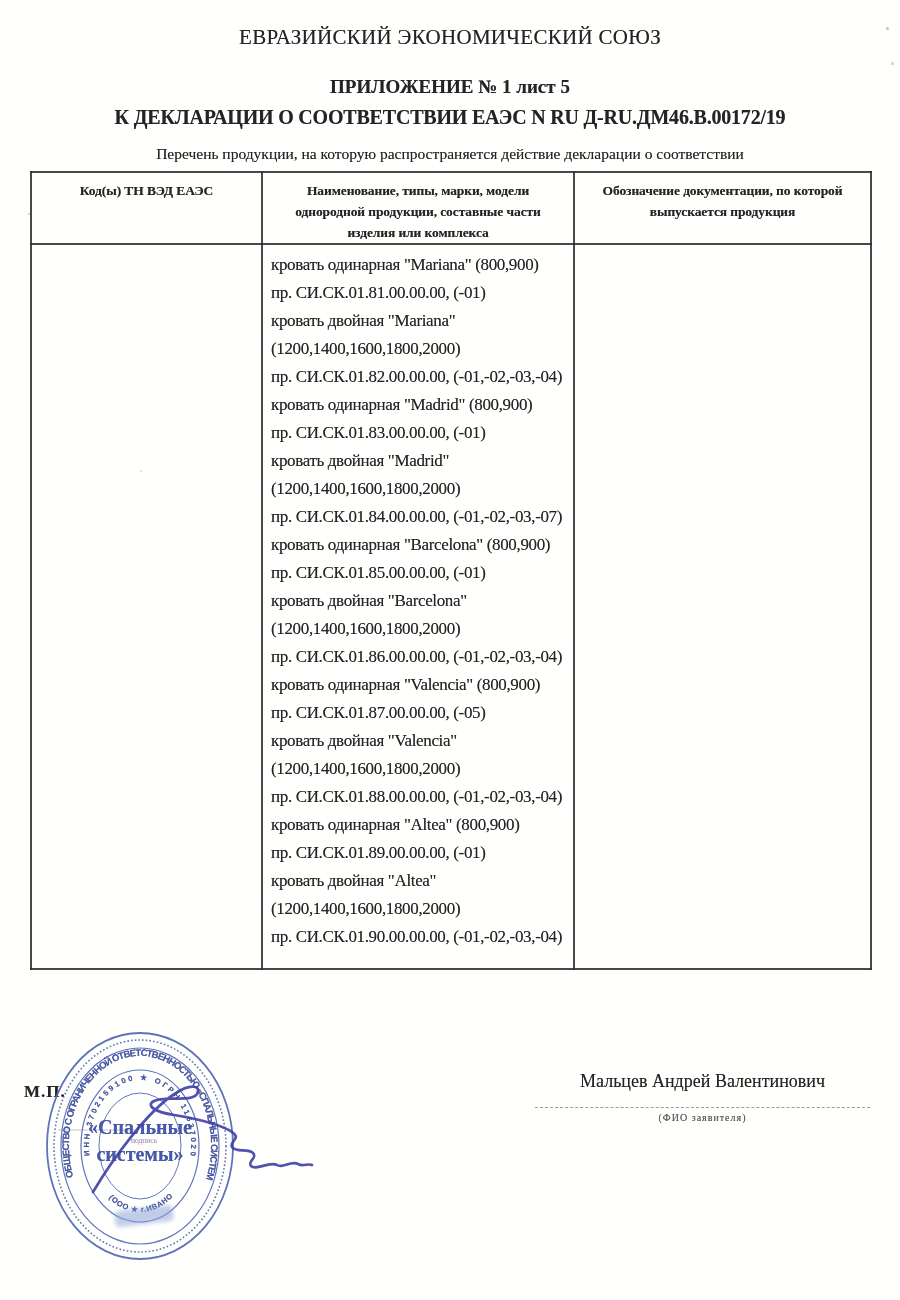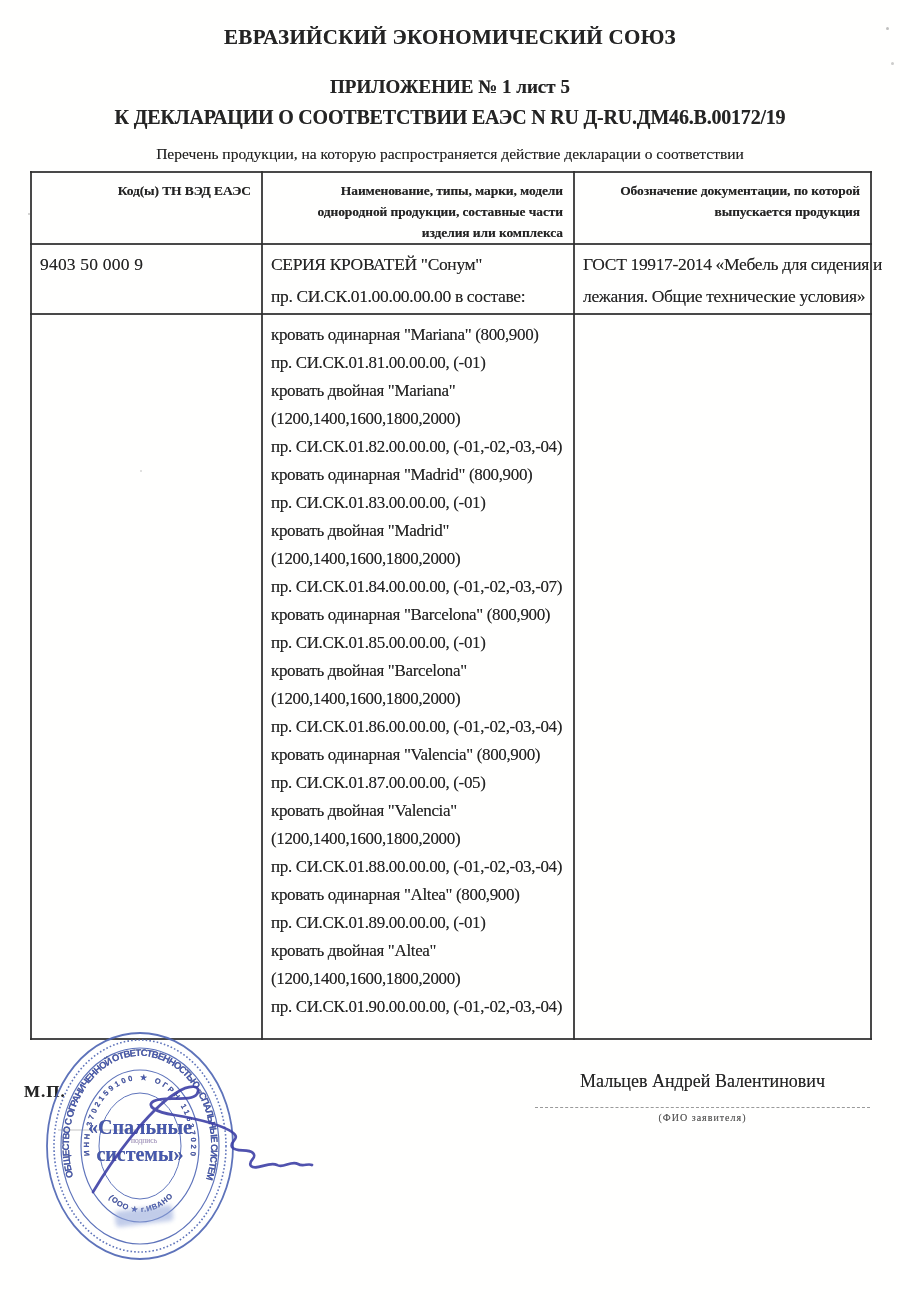--- a/index.html
+++ b/index.html
@@ -5,37 +5,37 @@
   * { margin:0; padding:0; box-sizing:border-box; }
   html,body { background:#ffffff; }
   .page {
     position:relative; width:900px; height:1300px; margin:0 auto;
     background:#fffffe; overflow:hidden;
     font-family:"Liberation Serif", serif; color:#242424;
     text-shadow:0 0 0.6px rgba(40,40,40,0.5);
   }
   
   .doc-header { padding-top:24px; text-align:center; }
-  .title-union { font-size:21px; font-weight:bold; line-height:26px; letter-spacing:0.3px; }
+  .title-union { font-size:21px; font-weight:normal; line-height:26px; letter-spacing:0.3px; }
   .title-annex { font-size:19px; font-weight:bold; line-height:25px; margin-top:24px; }
   .title-declaration { font-size:20px; font-weight:bold; line-height:28px; margin-top:4px; letter-spacing:-0.2px; }
   .table-caption { margin-top:13px; text-align:center; font-size:15.5px; line-height:20px; }
   
   table.products {
     margin:7px 0 0 30px; width:840px; table-layout:fixed; border-collapse:collapse;
   }
   table.products col.c1 { width:231px; }
   table.products col.c2 { width:312px; }
   table.products col.c3 { width:297px; }
   table.products th, table.products td {
     border:2px solid rgba(48,48,48,0.88); vertical-align:top;
   }
   table.products thead th {
     height:72px; font-size:13.5px; font-weight:bold; line-height:21px;
-    padding:7px 10px 0 10px; text-align:right; letter-spacing:-0.1px;
+    padding:7px 10px 0 10px; text-align:center; letter-spacing:-0.1px;
   }
   tr.row-series td { height:70px; font-size:17.5px; line-height:32px; padding:3px 8px 0 8px; }
   tr.row-models td { height:725px; font-size:17px; line-height:28px; padding:6px 8px 0 8px; }
   td .line { white-space:nowrap; letter-spacing:-0.35px; }
   td.cell-code { letter-spacing:0.2px; }
   
   .seal-label { position:absolute; left:24px; top:1082px; font-size:17px; font-weight:bold; letter-spacing:1px; }
   .sig-block { position:absolute; left:535px; top:1070px; width:335px; text-align:center; }
   .applicant-name { font-size:18px; line-height:22px; }
   .sig-line { margin-top:15px; border-top:1.2px dashed #9a9a9a; height:0; }
@@ -74,31 +74,20 @@
         <col class="c3">
       </colgroup>
     <thead>
       <tr>
         <th>Код(ы) ТН ВЭД ЕАЭС</th>
         <th>Наименование, типы, марки, модели однородной продукции, составные части изделия или комплекса</th>
         <th>Обозначение документации, по которой выпускается продукция</th>
       </tr>
     </thead>
     <tbody>
-      <tr class="row-series">
-        <td class="cell-code">9403 50 000 9</td>
-        <td>
-            <div class="line">СЕРИЯ КРОВАТЕЙ "Сонум"</div>
-            <div class="line">пр. СИ.СК.01.00.00.00.00 в составе:</div>
-          </td>
-        <td>
-            <div class="line">ГОСТ 19917-2014 «Мебель для сидения и</div>
-            <div class="line">лежания. Общие технические условия»</div>
-          </td>
-      </tr>
       <tr class="row-models">
         <td></td>
         <td>
             <div class="line">кровать одинарная "Mariana" (800,900)</div>
             <div class="line">пр. СИ.СК.01.81.00.00.00, (-01)</div>
             <div class="line">кровать двойная "Mariana"</div>
             <div class="line">(1200,1400,1600,1800,2000)</div>
             <div class="line">пр. СИ.СК.01.82.00.00.00, (-01,-02,-03,-04)</div>
             <div class="line">кровать одинарная "Madrid" (800,900)</div>
             <div class="line">пр. СИ.СК.01.83.00.00.00, (-01)</div>

